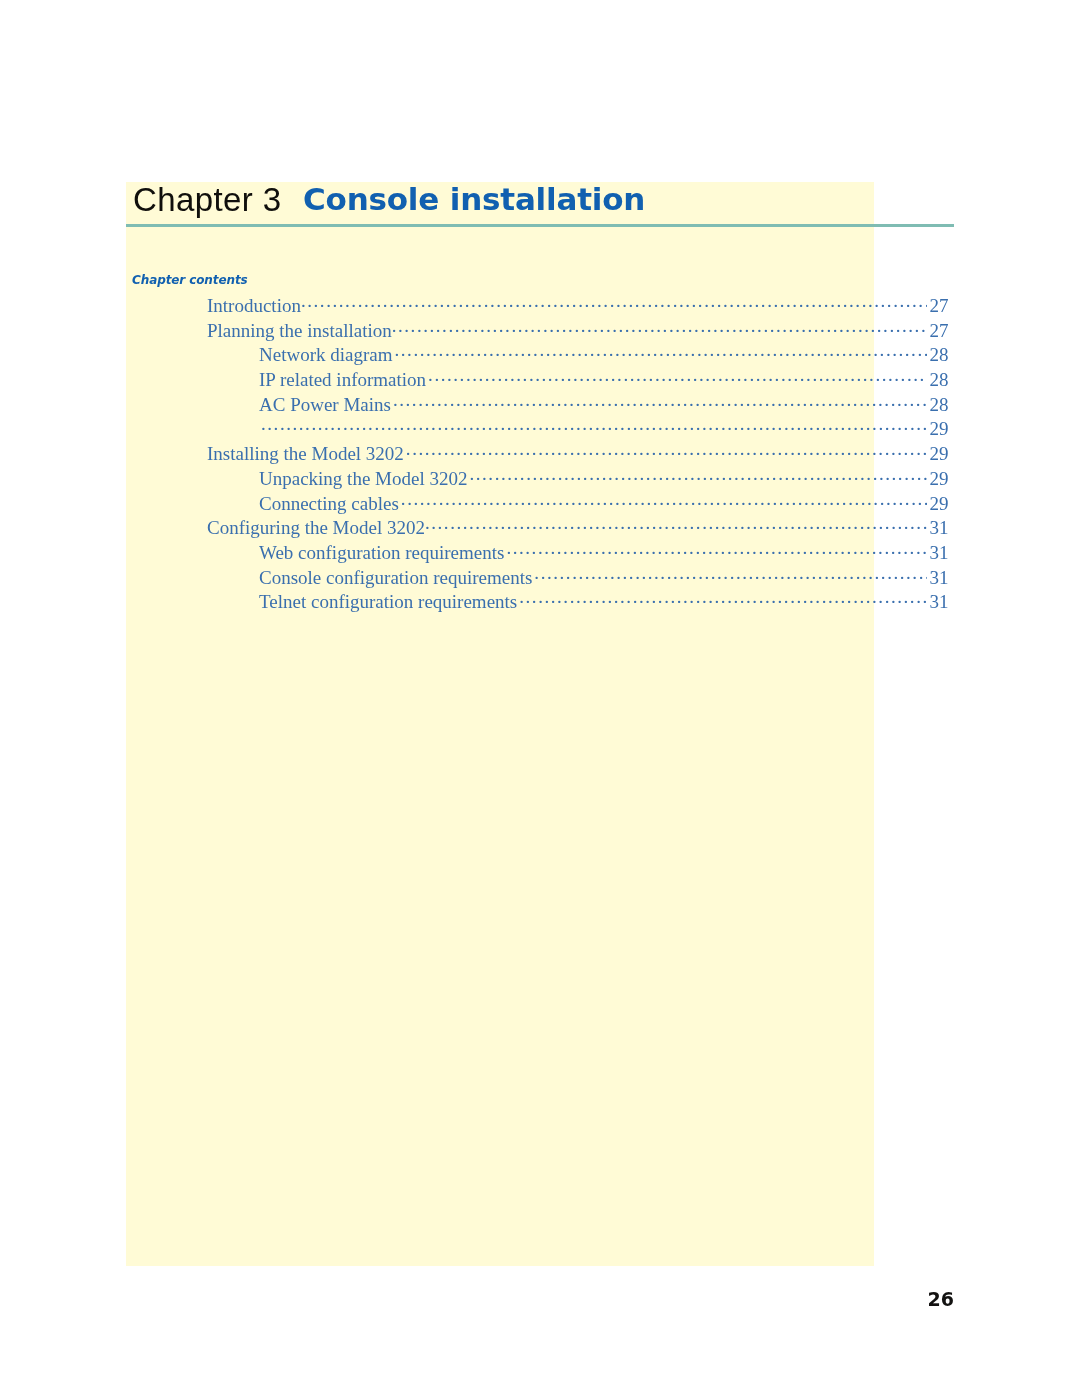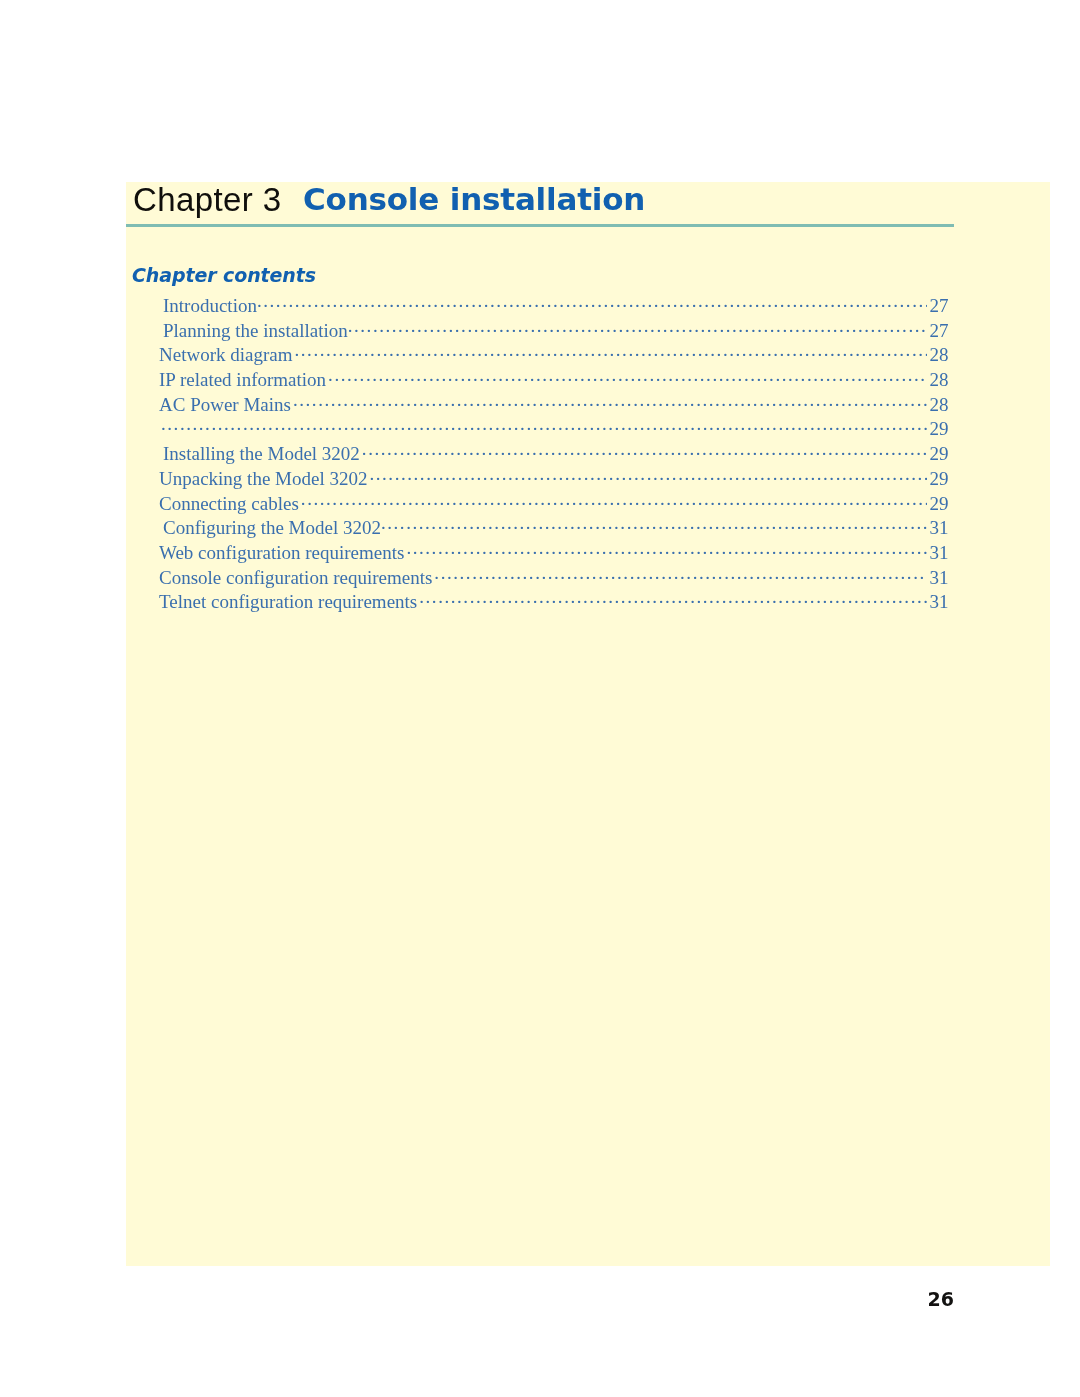--- a/index.html
+++ b/index.html
@@ -21,21 +21,21 @@
     left: 0; top: 0;
     width: 1080px; height: 1397px;
     background: #ffffff;
   }
 
   
   #content-panel {
     position: absolute;
     left: 126px;
     top: 182px;
-    width: 924px;
+    width: 748px;
     height: 1084px;
     background: #fffbd6;
   }
 
   
   #chapter-header {
     position: absolute;
     left: 0;
     top: 0;
     width: 828px;
@@ -71,25 +71,25 @@
     top: 42px;
     width: 828px;
     height: 3px;
     background: #7fbcb3;
   }
 
   
   #contents-heading {
     position: absolute;
     left: 6px;
-    top: 82px;
+    top: 91px;
     font-family: "DejaVu Sans", sans-serif;
     font-style: italic;
     font-weight: 700;
-    font-size: 19px;
+    font-size: 12px;
     letter-spacing: -0.1px;
     color: #1160b0;
   }
 
   
   #toc {
     position: absolute;
     left: 0;
     top: 111px;
     width: 828px;
@@ -97,22 +97,22 @@
   .toc-row {
     position: relative;
     display: flex;
     align-items: baseline;
     height: 24.7px;
     color: #3a6fae;
     font-family: "Liberation Serif", serif;
     font-size: 19px;
     white-space: nowrap;
   }
-  .toc-row.level-1 { padding-left: 37px; }
-  .toc-row.level-2 { padding-left: 33px; }
+  .toc-row.level-1 { padding-left: 37px; margin-left: 44px; }
+  .toc-row.level-2 { padding-left: 93px; margin-left: 40px; }
 
   .toc-label {
     flex: 0 0 auto;
   }
   .toc-leader {
     flex: 1 1 auto;
     overflow: hidden;
     margin: 0 0 0 2px;
     position: relative;
     height: 19px;

